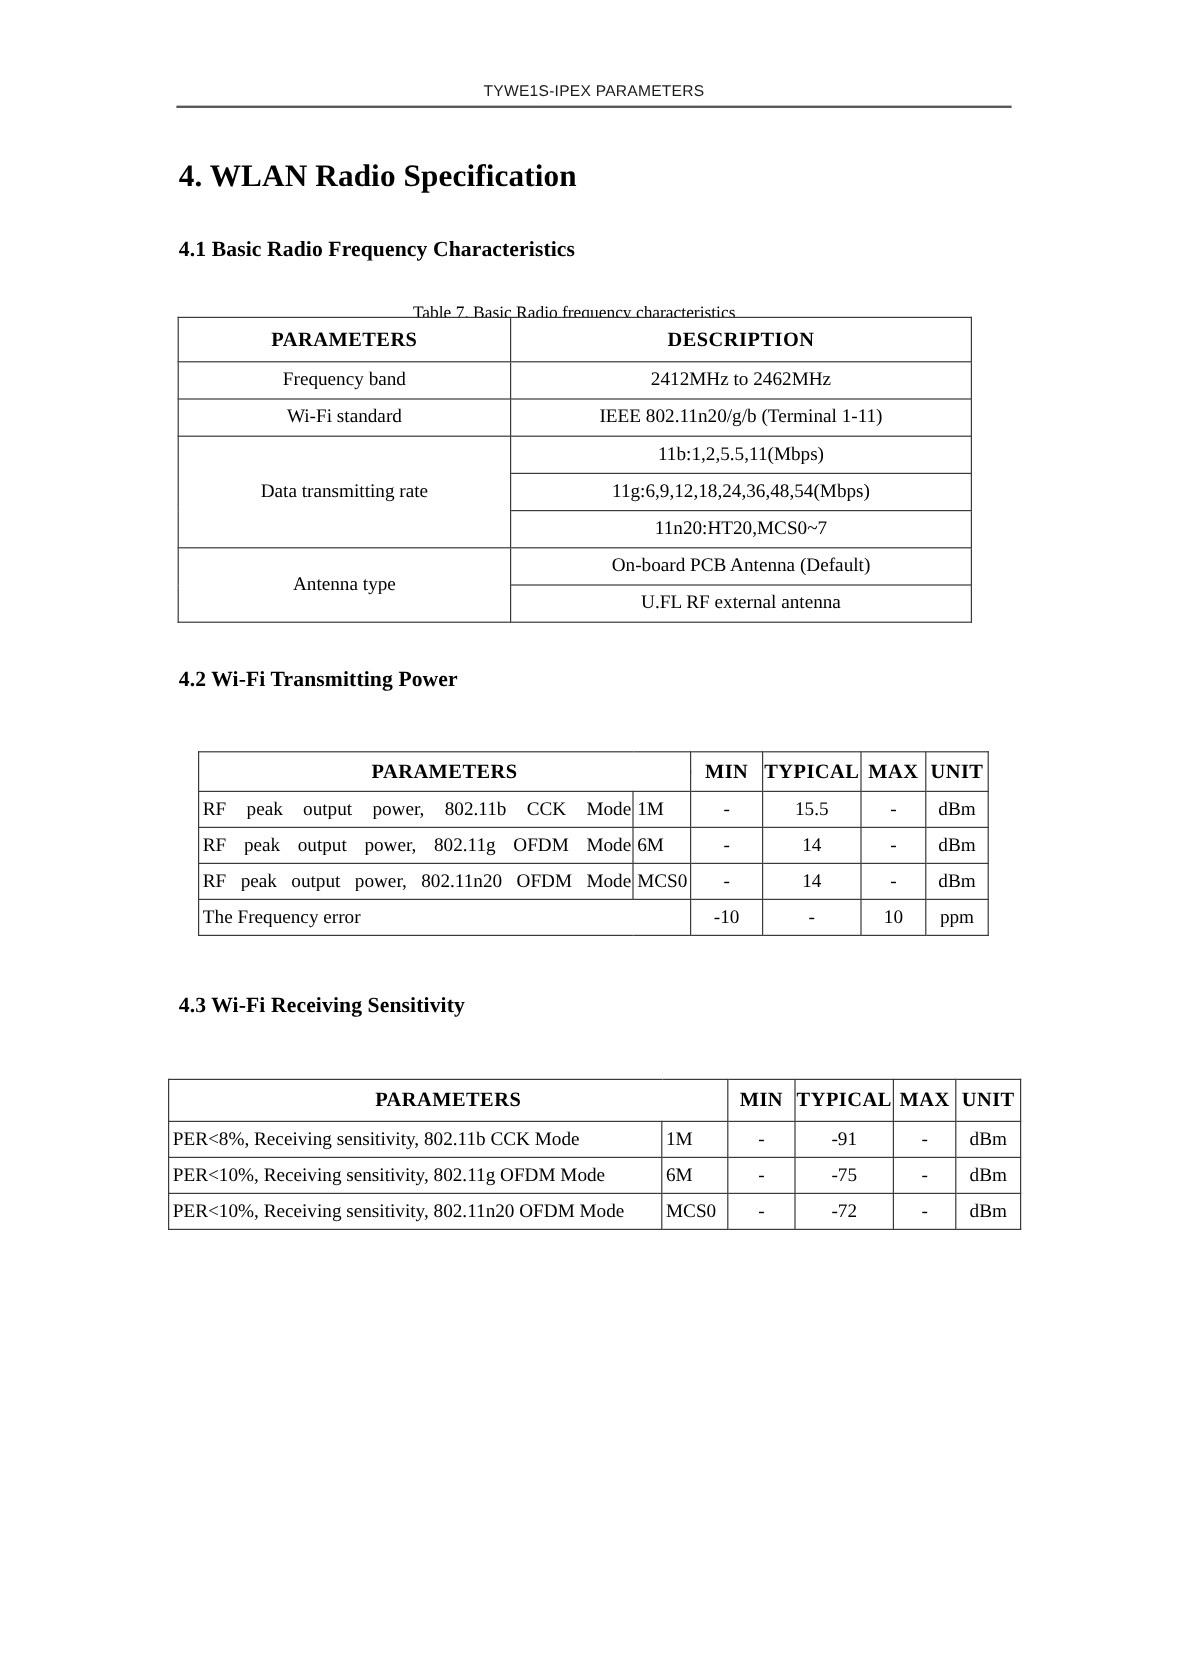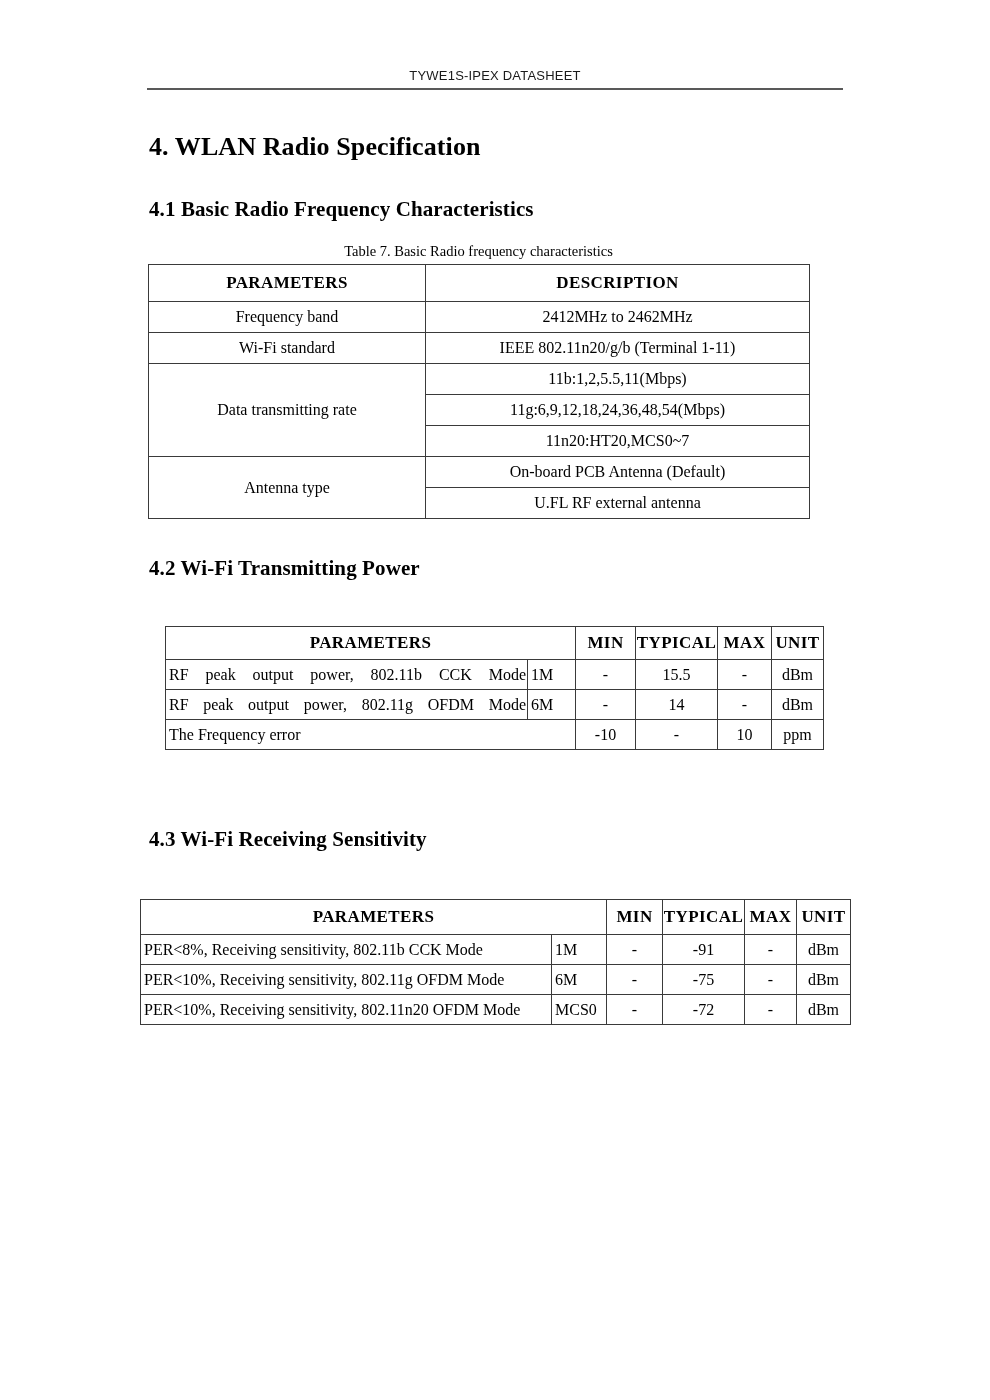--- a/index.html
+++ b/index.html
@@ -51,21 +51,21 @@
     position: absolute;
     left: 149px;
     font-size: 26px;
     font-weight: bold;
     letter-spacing: 0.1px;
     white-space: nowrap;
   }
   .h2 {
     position: absolute;
     left: 149px;
-    font-size: 21px;
+    font-size: 18px;
     font-weight: bold;
     letter-spacing: 0.1px;
     white-space: nowrap;
   }
 
   
   .caption {
     position: absolute;
     font-size: 14.5px;
     text-align: center;
@@ -148,29 +148,29 @@
     white-space: normal;
   }
   .nowrapc { white-space: nowrap; }
 </style>
 </head>
 <body>
 
 <div class="page">
 
   <div class="page-header">
-    <span class="hdr-text">TYWE1S-IPEX DATASHEET</span>
+    <span class="hdr-text">TYWE1S-IPEX PARAMETERS</span>
     <span class="hdr-rule"></span>
   </div>
 
   <div class="h1" style="top:132px;text-align:right;">4. WLAN Radio Specification</div>
 
   <div class="h2" style="top:197px;">4.1 Basic Radio Frequency Characteristics</div>
 
-  <div class="caption" style="left:148px; top:243px; width:661px;">Table 7. Basic Radio frequency characteristics</div>
+  <div class="caption" style="left:148px; top:253px; width:661px;">Table 7. Basic Radio frequency characteristics</div>
 
   <table class="doc-tbl" id="tbl7">
     <colgroup>
         <col class="c-param">
         <col class="c-desc">
       </colgroup>
     <tbody>
       <tr>
         <th>PARAMETERS</th>
         <th>DESCRIPTION</th>
@@ -234,20 +234,28 @@
       </tr>
       <tr>
         <td class="justified">RF peak output power, 802.11g OFDM Mode</td>
         <td class="tl">6M</td>
         <td>-</td>
         <td>14</td>
         <td>-</td>
         <td>dBm</td>
       </tr>
       <tr>
+        <td class="justified">RF peak output power, 802.11n20 OFDM Mode</td>
+        <td class="tl">MCS0</td>
+        <td>-</td>
+        <td>14</td>
+        <td>-</td>
+        <td>dBm</td>
+      </tr>
+      <tr>
         <td class="tl" colspan="2">The Frequency error</td>
         <td>-10</td>
         <td>-</td>
         <td>10</td>
         <td>ppm</td>
       </tr>
     </tbody>
   </table>
 
   <div class="h2" style="top:827px;">4.3 Wi-Fi Receiving Sensitivity</div>

